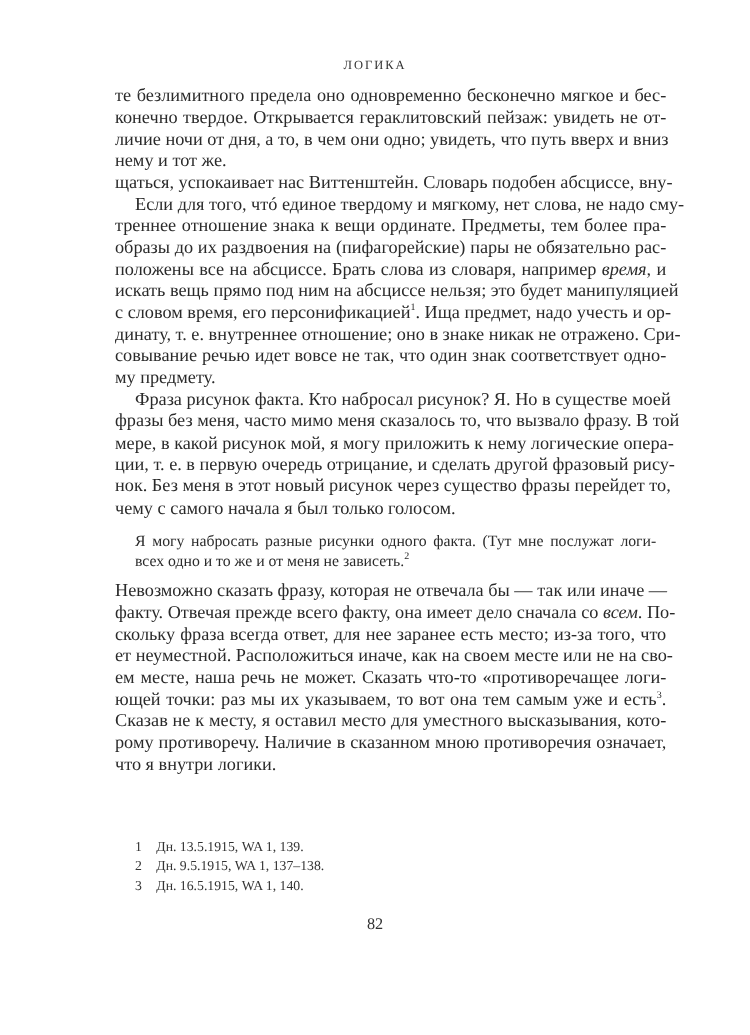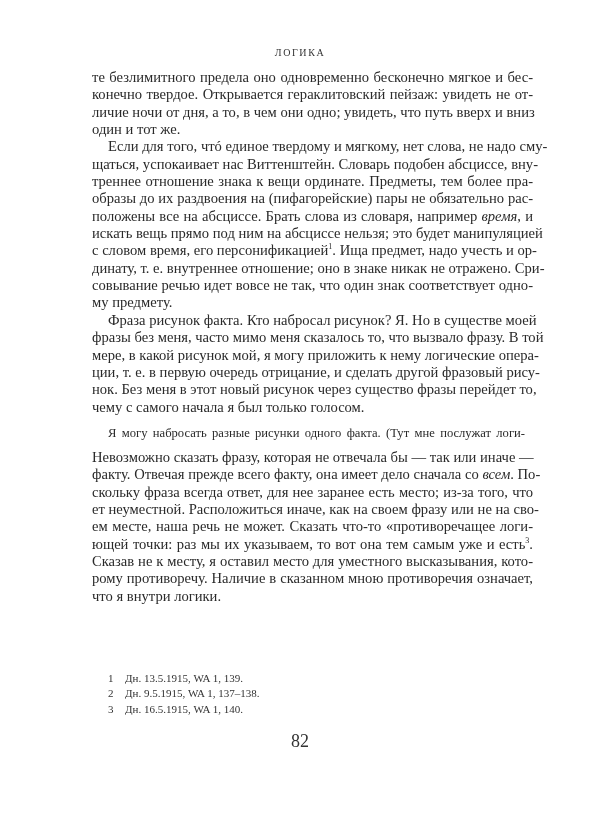--- a/index.html
+++ b/index.html
@@ -30,66 +30,67 @@
     sup { font-size: 8px; line-height: 0; vertical-align: 6px; }
     em { font-style: italic; }
     .footnotes {
       position: absolute; left: 108px; top: 671px; width: 300px;
       font-size: 11px; line-height: 15.3px; color: #333;
     }
     .fn { display: flex; }
     .fn-num { width: 17px; }
     .page-number {
       position: absolute; top: 731px; left: 0; width: 600px; text-align: center;
-      font-size: 18px; color: #333;
+      font-size: 13px; color: #333;
     }
   </style>
 </head>
 <body>
 
 <div class="page">
   <div class="running-head">ЛОГИКА</div>
 
   <div class="body-text">
     <p>
       <span class="line">те безлимитного предела оно одновременно бесконечно мягкое и бес-</span>
       <span class="line">конечно твердое. Открывается гераклитовский пейзаж: увидеть не от-</span>
       <span class="line">личие ночи от дня, а то, в чем они одно; увидеть, что путь вверх и вниз</span>
-      <span class="line last">один и тот же.</span>
+      <span class="line last">нему и тот же.</span>
     </p>
     <p>
+      <span class="line">щаться, успокаивает нас Виттенштейн. Словарь подобен абсциссе, вну-</span>
       <span class="line indent">Если для того, чтó единое твердому и мягкому, нет слова, не надо сму-</span>
-      <span class="line">щаться, успокаивает нас Виттенштейн. Словарь подобен абсциссе, вну-</span>
       <span class="line">треннее отношение знака к вещи ординате. Предметы, тем более пра-</span>
       <span class="line">образы до их раздвоения на (пифагорейские) пары не обязательно рас-</span>
       <span class="line"><span>положены все на абсциссе. Брать слова из словаря, например </span><em>время</em><span>, и</span></span>
       <span class="line">искать вещь прямо под ним на абсциссе нельзя; это будет манипуляцией</span>
       <span class="line"><span>с словом время, его персонификацией</span><sup>1</sup><span>. Ища предмет, надо учесть и ор-</span></span>
       <span class="line">динату, т. е. внутреннее отношение; оно в знаке никак не отражено. Сри-</span>
       <span class="line">совывание речью идет вовсе не так, что один знак соответствует одно-</span>
       <span class="line last">му предмету.</span>
     </p>
     <p>
       <span class="line indent">Фраза рисунок факта. Кто набросал рисунок? Я. Но в существе моей</span>
       <span class="line">фразы без меня, часто мимо меня сказалось то, что вызвало фразу. В той</span>
       <span class="line">мере, в какой рисунок мой, я могу приложить к нему логические опера-</span>
       <span class="line">ции, т. е. в первую очередь отрицание, и сделать другой фразовый рису-</span>
       <span class="line">нок. Без меня в этот новый рисунок через существо фразы перейдет то,</span>
       <span class="line last">чему с самого начала я был только голосом.</span>
     </p>
 
     <div class="quote">
       <span class="line">Я могу набросать разные рисунки одного факта. (Тут мне послужат логи-</span>
+      <span class="line last"><span>всех одно и то же и от меня не зависеть.</span><sup>2</sup></span>
     </div>
 
     <p class="gap-after-quote">
       <span class="line">Невозможно сказать фразу, которая не отвечала бы — так или иначе —</span>
       <span class="line"><span>факту. Отвечая прежде всего факту, она имеет дело сначала со </span><em>всем</em><span>. По-</span></span>
       <span class="line">скольку фраза всегда ответ, для нее заранее есть место; из-за того, что</span>
-      <span class="line">ет неуместной. Расположиться иначе, как на своем фразу или не на сво-</span>
+      <span class="line">ет неуместной. Расположиться иначе, как на своем месте или не на сво-</span>
       <span class="line">ем месте, наша речь не может. Сказать что-то «противоречащее логи-</span>
       <span class="line"><span>ющей точки: раз мы их указываем, то вот она тем самым уже и есть</span><sup>3</sup><span>.</span></span>
       <span class="line">Сказав не к месту, я оставил место для уместного высказывания, кото-</span>
       <span class="line">рому противоречу. Наличие в сказанном мною противоречия означает,</span>
       <span class="line last">что я внутри логики.</span>
     </p>
   </div>
 
   <div class="footnotes">
     <div class="fn">

